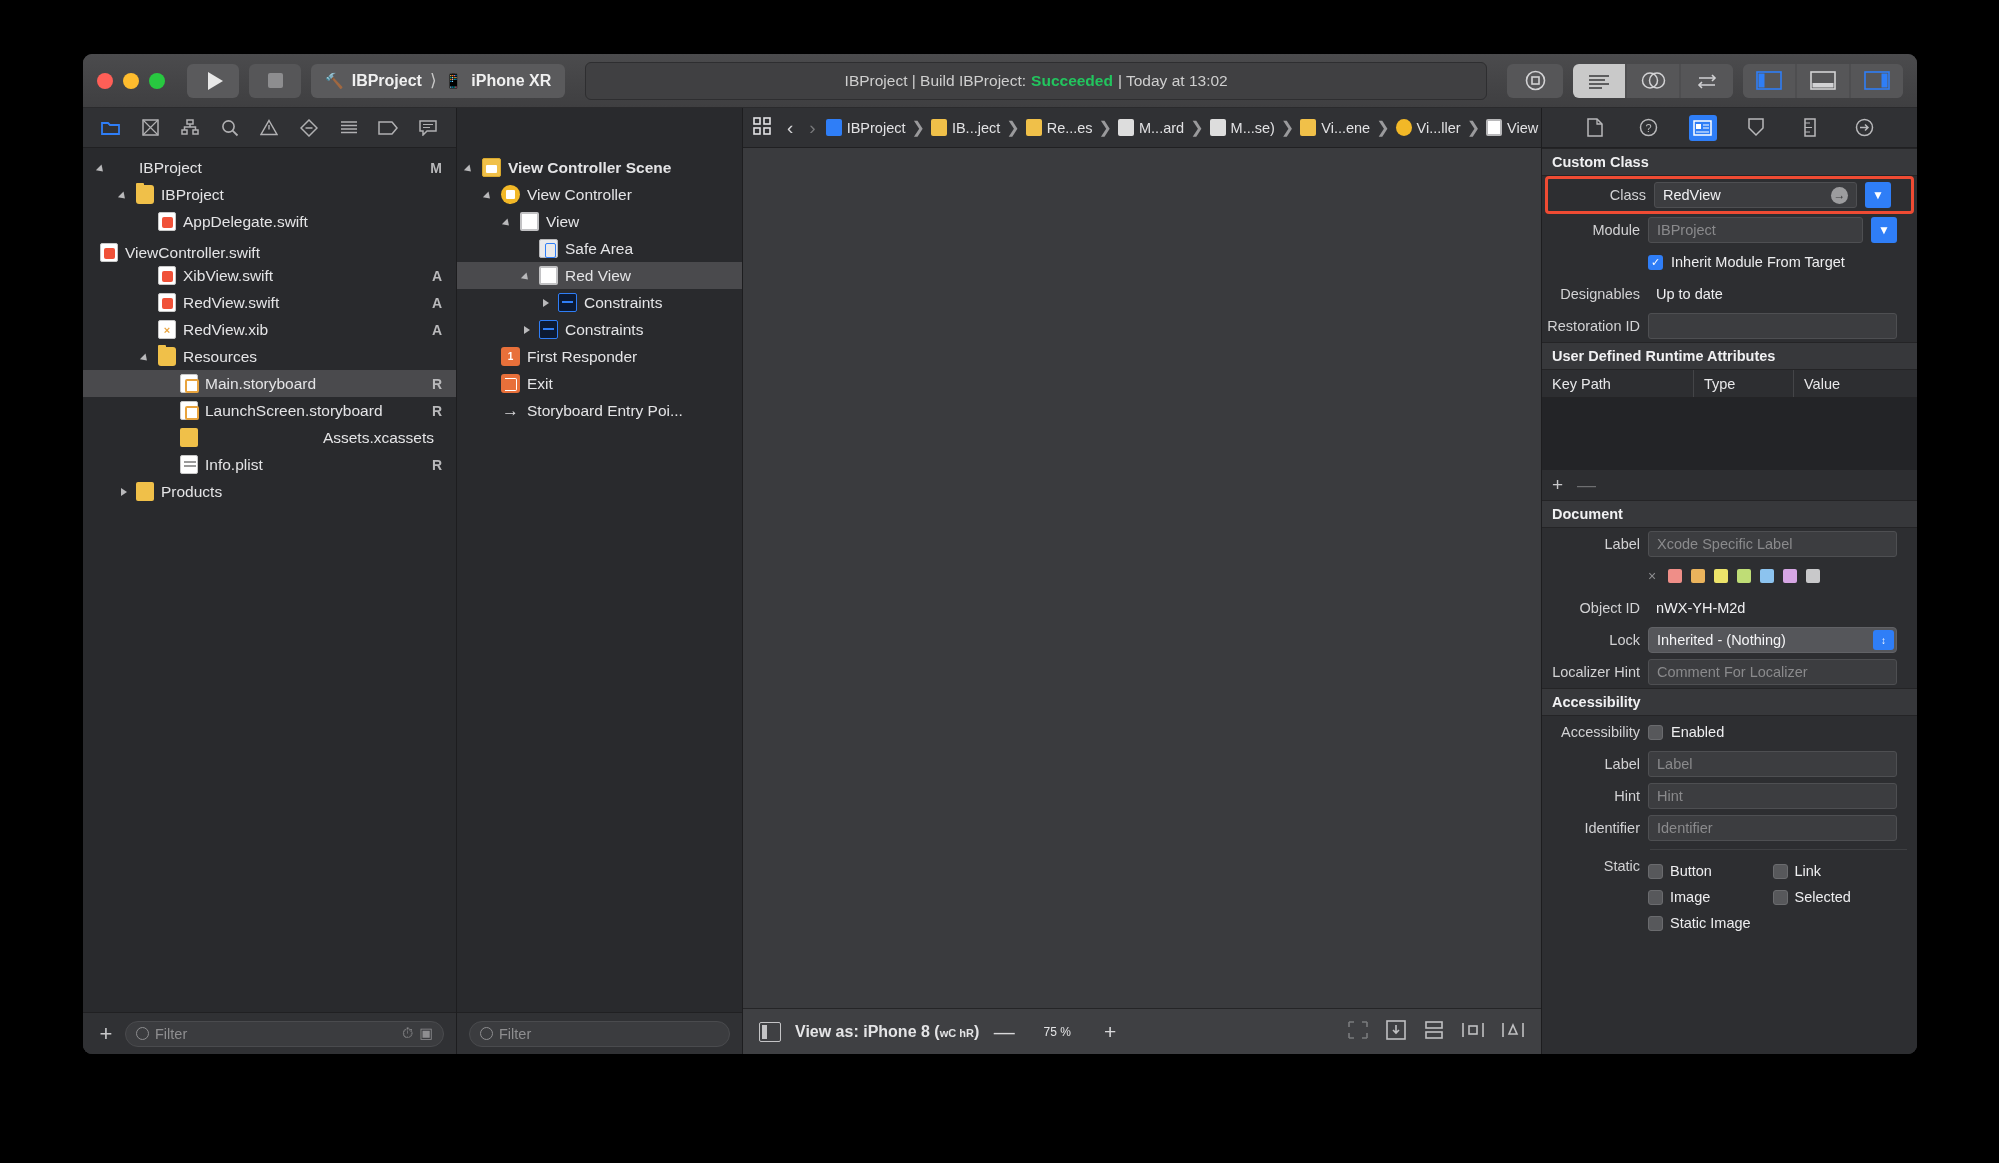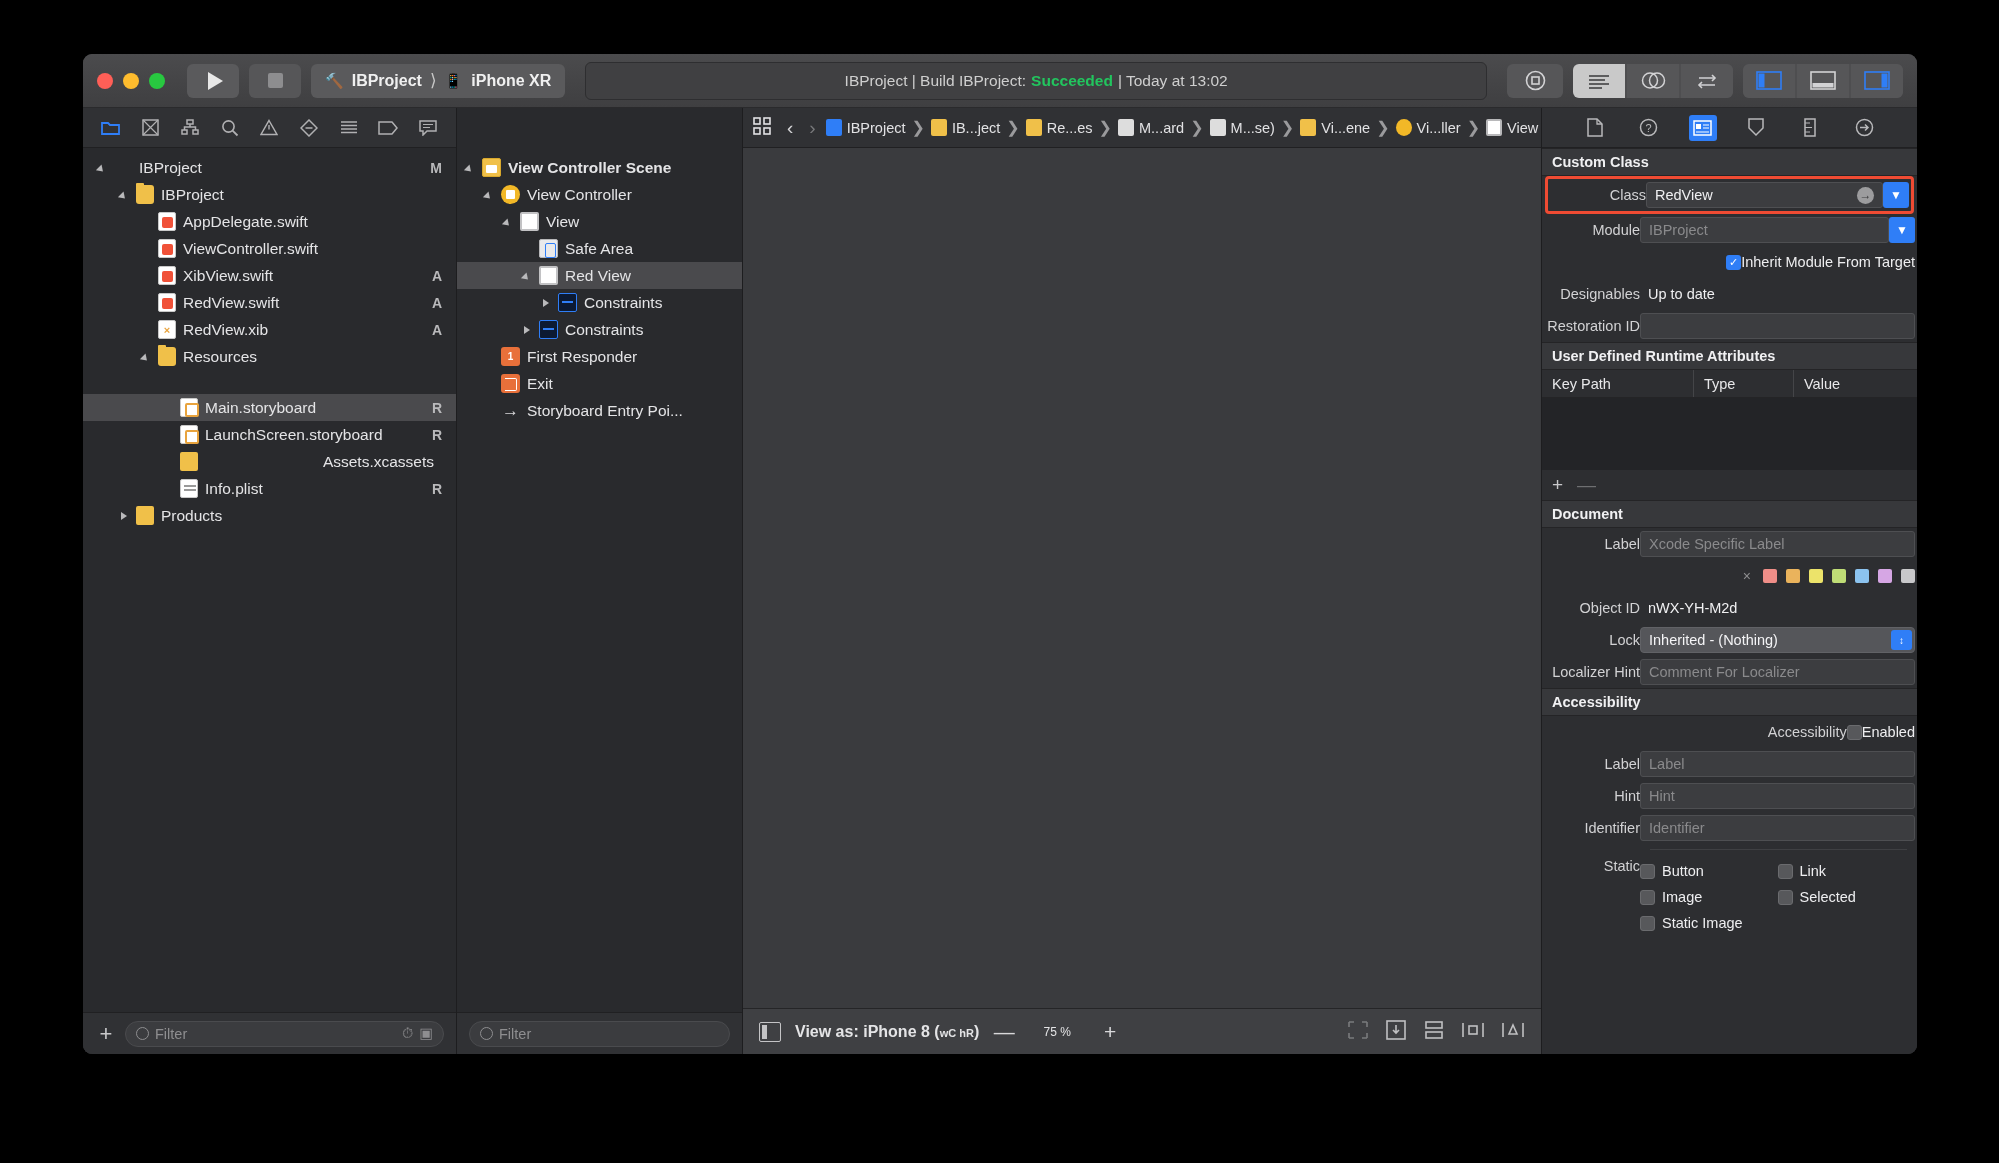--- a/index.html
+++ b/index.html
@@ -121,21 +121,21 @@
   .zctl{color:#d8d8da;font-size:21px;width:22px;text-align:center;}
   .zval{font-size:12px;color:#e4e4e6;min-width:56px;text-align:center;}
   .cb-right{margin-left:auto;display:flex;gap:16px;align-items:center;color:#c0c0c2;}
 
   .inspector{width:376px;background:#2d2e31;display:flex;flex-direction:column;border-left:1px solid #1d1d1f;}
   .insp-tabs{height:40px;display:flex;align-items:center;justify-content:space-around;padding:0 26px;background:#303134;border-bottom:1px solid #202022;}
   .insp-tab{width:28px;height:26px;display:flex;align-items:center;justify-content:center;color:#b8b8ba;}
   .insp-tab.active{color:#fff;background:#2f7ef7;border-radius:3px;}
   .insp-body{flex:1;overflow:hidden;}
   .sec-head{height:28px;display:flex;align-items:center;padding:0 10px;color:#f0f0f2;font-size:14.5px;font-weight:700;background:#37383b;border-top:1px solid #242426;border-bottom:1px solid #242426;}
-  .frow{display:flex;align-items:center;min-height:32px;padding:3px 2px 3px 0;justify-content:flex-end;}
+  .frow{display:flex;align-items:center;min-height:32px;padding:3px 20px 3px 0;gap:8px;}
   .flabel{width:98px;text-align:right;color:#d2d2d4;font-size:14.5px;flex:0 0 98px;}
   .finput{flex:1;height:26px;background:#3c3d40;border:1px solid #4e4f52;border-radius:3px;display:flex;align-items:center;padding:0 8px;color:#f0f0f2;font-size:14.5px;}
   .finput.ph{color:#8a8a8c;}
   .finput.plain{background:none;border:none;}
   .stepper{width:26px;height:26px;background:#2f7ef7;border-radius:3px;display:flex;align-items:center;justify-content:center;color:#fff;font-size:12px;flex:0 0 26px;}
   .circlearrow{width:17px;height:17px;border-radius:50%;background:#9c9c9e;color:#3a3a3c;font-size:12px;display:flex;align-items:center;justify-content:center;flex:0 0 17px;font-weight:700;}
   .hl-class{border:3px solid #ef4b33;border-radius:4px;margin:0 3px;}
   .ckbox{width:15px;height:15px;border-radius:3px;background:#2f7ef7;display:flex;align-items:center;justify-content:center;color:#fff;font-size:11px;flex:0 0 15px;}
   .ckbox.off{background:#57585b;border:1px solid #6a6b6e;}
   .ck-lbl{color:#eeeef0;font-size:14.5px;}
@@ -317,21 +317,21 @@
             <div class="ico folder"></div>
             <div class="lbl">IBProject</div>
             <div class="badge"></div>
           </div>
           <div class="row" style="padding-left: 58px;">
             <div class="tri "></div>
             <div class="ico swift"></div>
             <div class="lbl">AppDelegate.swift</div>
             <div class="badge"></div>
           </div>
-          <div class="row" style="padding-left: 58px;">
+          <div class="row" style=" align-items: flex-end;">
             <div class="tri "></div>
             <div class="ico swift"></div>
             <div class="lbl">ViewController.swift</div>
             <div class="badge"></div>
           </div>
           <div class="row" style="padding-left: 58px;">
             <div class="tri "></div>
             <div class="ico swift"></div>
             <div class="lbl">XibView.swift</div>
             <div class="badge">A</div>
@@ -347,21 +347,21 @@
             <div class="ico xib">×</div>
             <div class="lbl">RedView.xib</div>
             <div class="badge">A</div>
           </div>
           <div class="row" style="padding-left: 58px;">
             <div class="tri open"></div>
             <div class="ico folder"></div>
             <div class="lbl">Resources</div>
             <div class="badge"></div>
           </div>
-          <div class="row sel" style="padding-left: 80px; margin-top: 24px;">
+          <div class="row sel" style="padding-left: 80px;">
             <div class="tri "></div>
             <div class="ico sb"></div>
             <div class="lbl">Main.storyboard</div>
             <div class="badge">R</div>
           </div>
           <div class="row" style="padding-left: 80px;">
             <div class="tri "></div>
             <div class="ico sb"></div>
             <div class="lbl">LaunchScreen.storyboard</div>
             <div class="badge">R</div>

